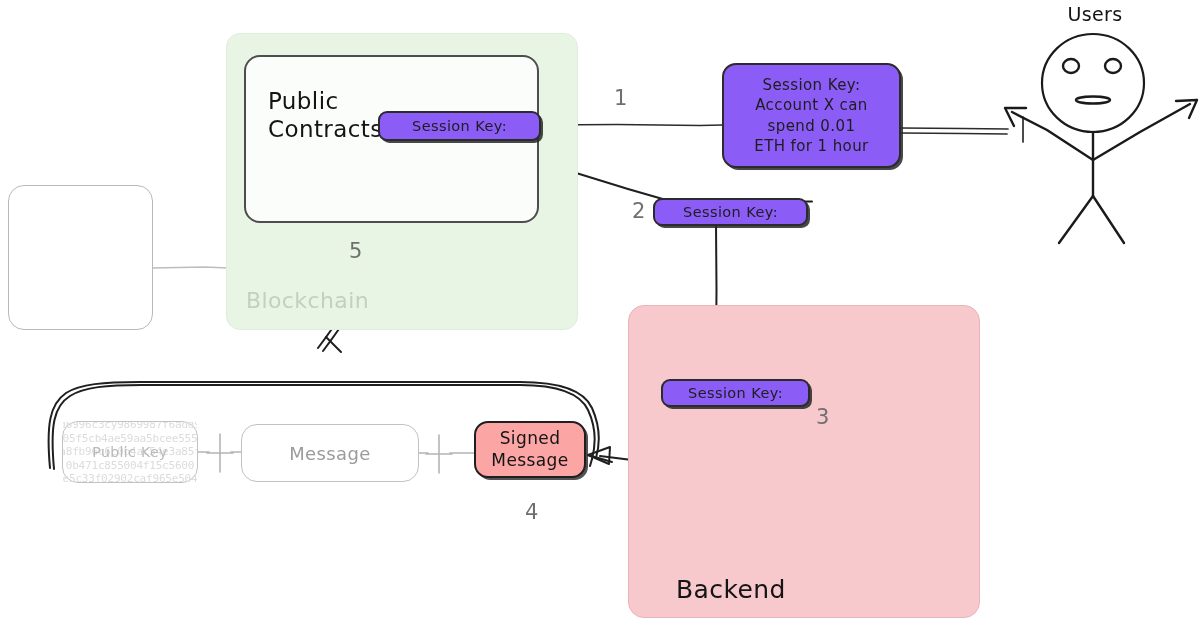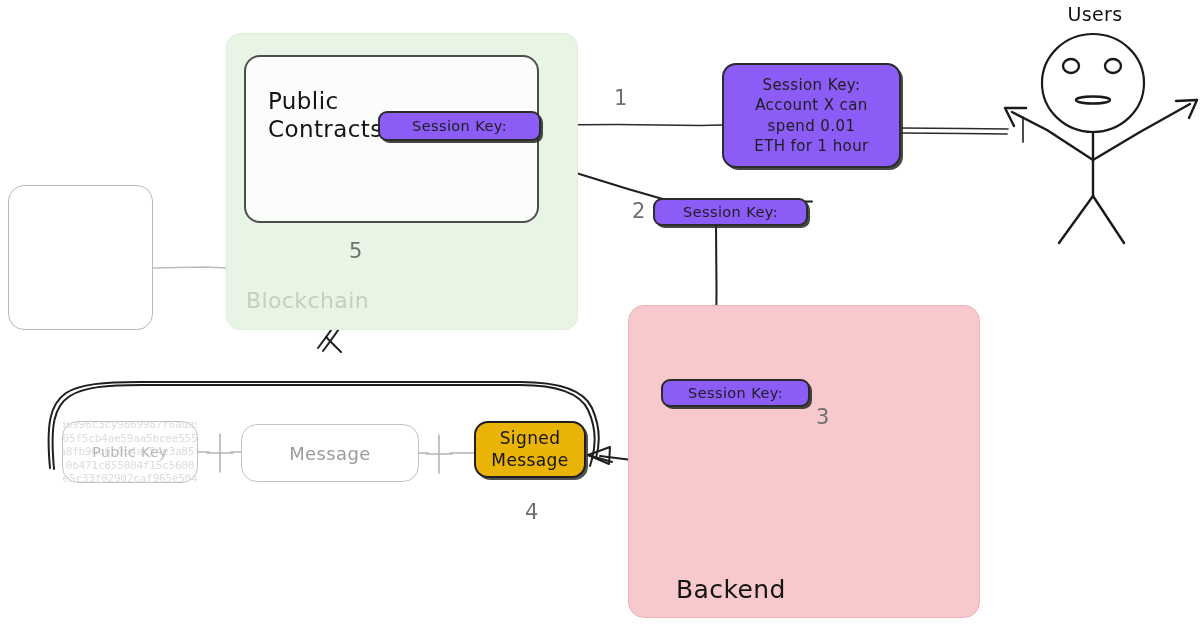--- a/index.html
+++ b/index.html
@@ -75,21 +75,21 @@
     box-shadow: 2.5px 2.5px 0 -0.5px rgba(40,40,40,0.85);
     color: #1d1d1d;
   }
   .card-yellow.big {
     border-radius: 14px;
     line-height: 1.34;
   }
 
   
   .card-outline-dark {
-    background: #eab308;
+    background: #fca5a5;
     border: 2.3px solid #1f1f1f;
     border-radius: 14px;
     box-shadow: 2.5px 2.5px 0 -0.5px rgba(40,40,40,0.8);
     color: #141414;
   }
   .card-outline-light {
     background: #ffffff;
     border: 1.7px solid #c2c2c2;
     border-radius: 16px;
     color: #8d8d8d;

